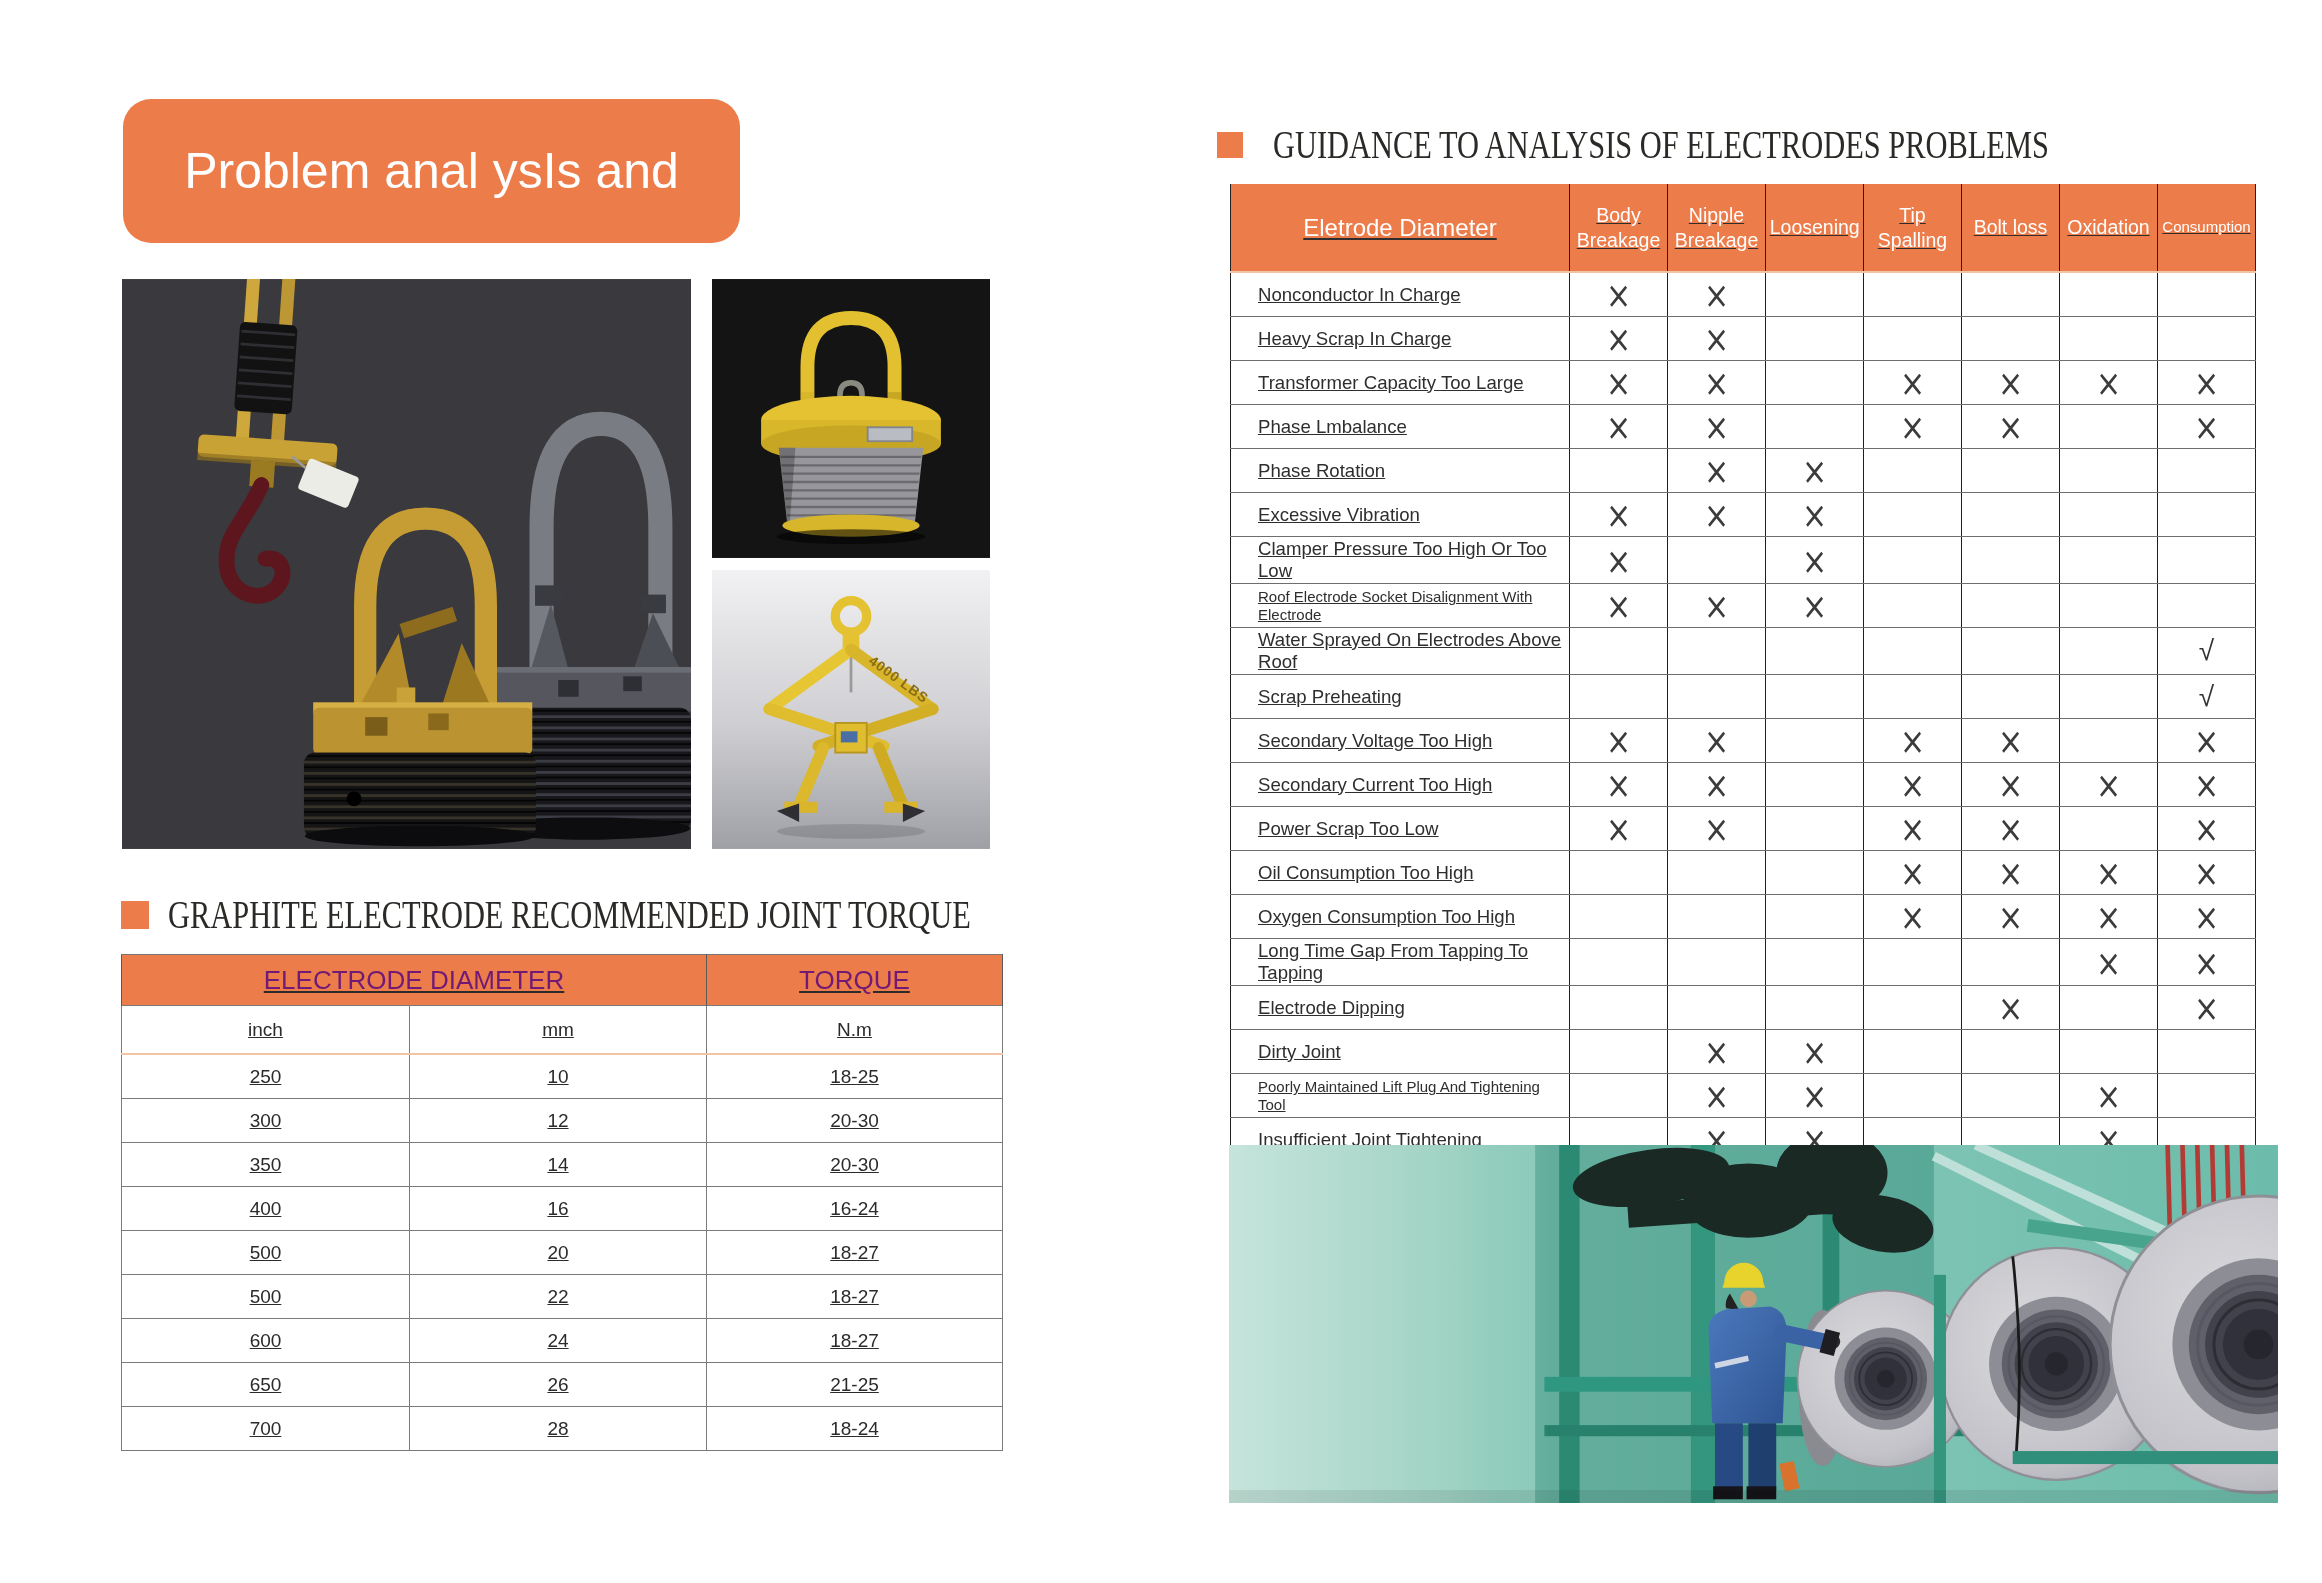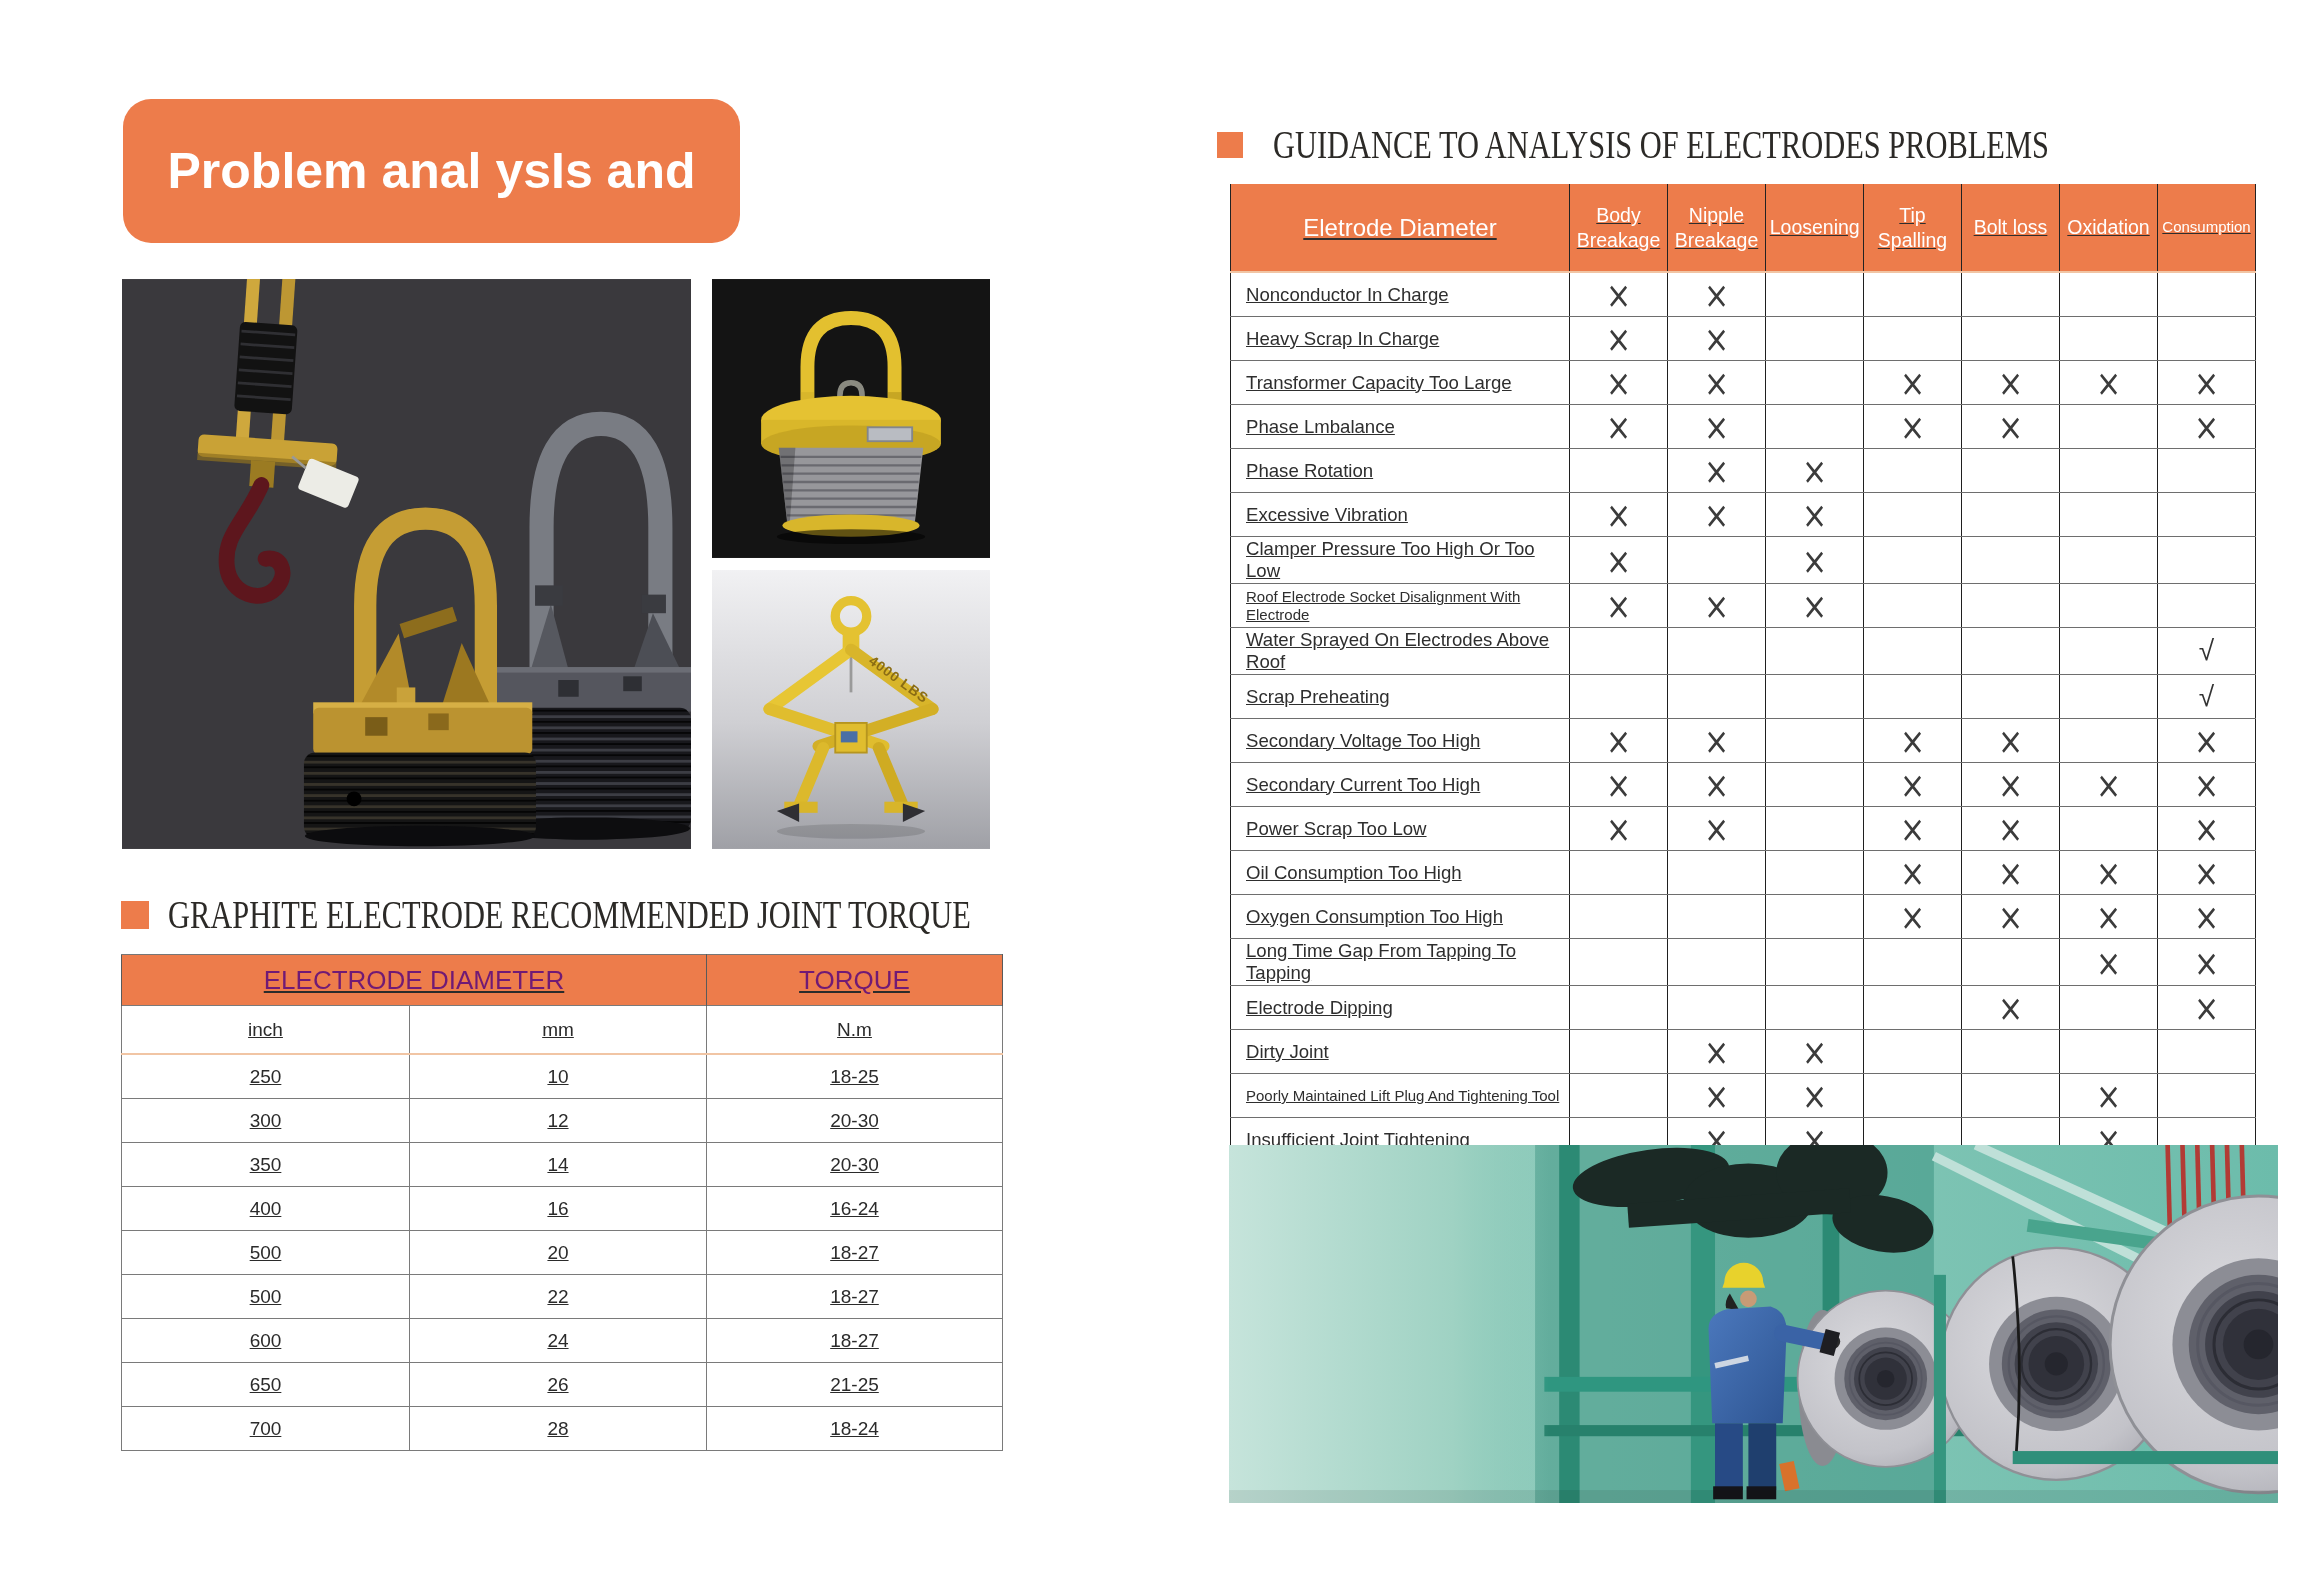--- a/index.html
+++ b/index.html
@@ -5,21 +5,21 @@
   html,body{margin:0;padding:0;}
   body{
     width:2323px;height:1583px;position:relative;background:#ffffff;
     font-family:"Liberation Sans",sans-serif;overflow:hidden;
   }
   
   .title-box{
     position:absolute;left:123px;top:99px;width:617px;height:144px;
     background:#ED7C4B;border-radius:28px;color:#fff;
     display:flex;flex-direction:column;justify-content:center;align-items:center;
-    font-weight:bold;font-size:50px;line-height:1.2;text-align:center;
+    font-weight:normal;font-size:50px;line-height:1.2;text-align:center;
   }
   
   .img-frame{position:absolute;overflow:hidden;}
   #img1{left:122px;top:279px;width:569px;height:570px;}
   #img2{left:712px;top:279px;width:278px;height:279px;}
   #img3{left:712px;top:570px;width:278px;height:279px;}
   #photo{left:1229px;top:1145px;width:1049px;height:358px;}
   .img-frame svg{display:block;}
   
   .section-heading{position:absolute;display:flex;align-items:center;}
@@ -53,21 +53,21 @@
     border-left:1.9px solid #222;border-right:1.9px solid #222;
     border-bottom:2.8px solid #F1C5A4;font-size:19.5px;line-height:1.25;padding:0 3.7px;
   }
   #problems-table th.label-h{font-size:24px;}
   #problems-table th.small-h{font-size:15px;}
   #problems-table td{
     border-top:1.9px solid #6e6e6e;border-bottom:1.9px solid #6e6e6e;
     border-left:1.9px solid #1f1f1f;border-right:1.9px solid #1f1f1f;
     height:41px;background:#fff;
   }
-  #problems-table td.label{font-size:18.6px;text-align:left;padding-left:15px;}
+  #problems-table td.label{font-size:18.6px;text-align:left;padding-left:27px;}
   #problems-table td.label.small{font-size:15px;line-height:1.15;}
   #problems-table td.mark{text-align:center;}
   .x-mark{display:inline-block;font-size:30px;color:#3b3b3b;transform:scaleY(1.25);
     font-family:"DejaVu Sans",sans-serif;}
   .check-mark{display:inline-block;font-size:28px;color:#333;}
 </style>
 </head>
 <body>
 
 <div class="title-box">

